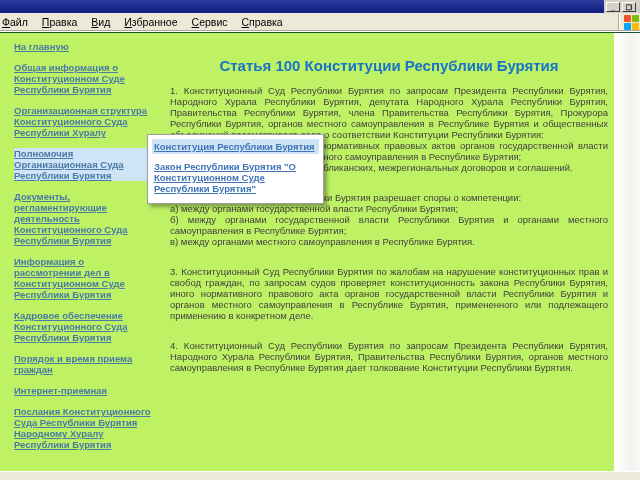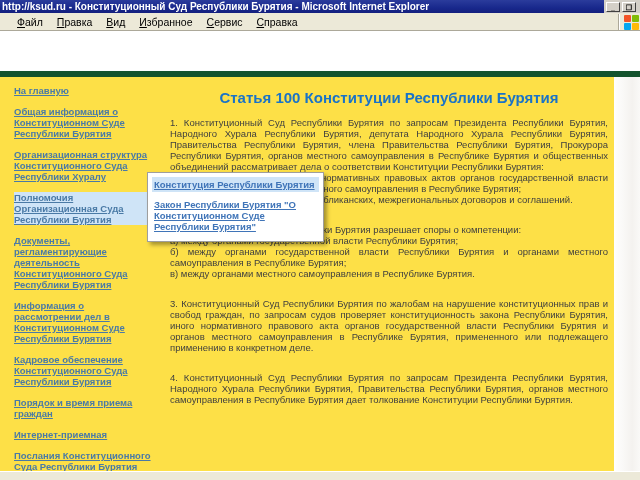--- a/index.html
+++ b/index.html
@@ -24,70 +24,70 @@
     width:14px; height:10px; background:#d4d0c8;
     border:1px solid; border-color:#fff #404040 #404040 #fff;
     font-size:7px; line-height:7px; font-weight:bold; color:#000;
     text-align:center; padding:0; cursor:default; font-family:"Liberation Sans",sans-serif;
   }
 
   
   .menubar {
     position:absolute; top:13px; left:0; right:0; height:18px;
     background:#ece9d8; border-bottom:1px solid #aca899;
-    display:flex; align-items:center; gap:15px; padding-left:18px;
+    display:flex; align-items:center; gap:15px; padding-left:3px;
     font-size:10.5px; color:#000;
   }
   .menu-item { margin-left:-1px; cursor:default; }
   .menu-item::first-letter { text-decoration:underline; }
   .menubar-right {
     position:absolute; right:1px; top:0; height:18px;
     display:flex; align-items:center; gap:4px;
   }
   .menubar-divider { width:2px; height:16px; border-left:1px solid #aca899; border-right:1px solid #fff; }
   .winlogo { width:15px; height:15px; display:grid; grid-template-columns:7px 7px; grid-template-rows:7px 7px; gap:1px; }
   .winlogo span { display:block; border-radius:1px; }
   .wl-r { background:#f35325; }
   .wl-g { background:#81bc06; }
   .wl-b { background:#05a6f0; }
   .wl-y { background:#ffba08; }
 
   
   .content {
     position:absolute; top:32px; left:0; right:0; bottom:9px;
-    background:#fde047; border-top:6px solid #14532d; overflow:hidden;margin-top:39px;
+    background:#bef264; border-top:1px solid #14532d; overflow:hidden;
   }
   .right-shade {
     position:absolute; right:0; top:0; bottom:0; width:26px;
     background:linear-gradient(90deg, #ffffff 0%, #f4f2ef 70%, #faf9f7 100%);
   }
 
   
   .sidebar { position:absolute; left:14px; top:8px; width:138px; }
   .side-item {
     display:block; font-size:9.5px; font-weight:bold; line-height:11px;
     color:#4a7aa6; text-decoration:underline; margin-bottom:10px; cursor:pointer;
   }
   .side-item.active { background:#cfe4f7; }
 
   
-  .main { position:absolute; left:170px; top:4px; width:438px; }
+  .main { position:absolute; left:170px; top:16px; width:438px; }
   .page-title {
     font-size:15px; font-weight:bold; color:#1973c8;
     text-align:center; margin:8px 0 11px 0;
   }
   .para {
     font-size:9.5px; line-height:11px; color:#3f3f3f;
     text-align:justify; margin:0;
   }
   .mt-lg { margin-top:19px; }
 
   
   .popup {
-    position:absolute; left:147px; top:95px; width:177px;
+    position:absolute; left:147px; top:101px; width:177px;
     background:#fff; border:1px solid #9e9e9e;
     box-shadow:3px 3px 4px rgba(0,0,0,0.35);
     padding:4px 4px 2px 4px; z-index:10;
   }
   .popup-link {
     display:block; font-size:9.5px; font-weight:bold; line-height:11px;
     color:#3f74b8; text-decoration:underline; padding:2px 2px; margin-bottom:5px; cursor:pointer;
   }
   .popup-link.hl { background:#cfe4f7; }
 
@@ -96,21 +96,20 @@
     position:absolute; bottom:0; left:0; right:0; height:9px;
     background:#ece9d8; border-top:1px solid #ffffff;
   }
 </style>
 </head>
 <body>
 
 <div class="window">
 
   <div class="titlebar">
-    <span>http://ksud.ru - Конституционный Суд Республики Бурятия - Microsoft Internet Explorer</span>
     <div class="win-controls">
       <button class="win-btn">_</button>
       <button class="win-btn">❐</button>
     </div>
   </div>
 
   <div class="menubar">
     <span class="menu-item">Файл</span>
     <span class="menu-item">Правка</span>
     <span class="menu-item">Вид</span>

